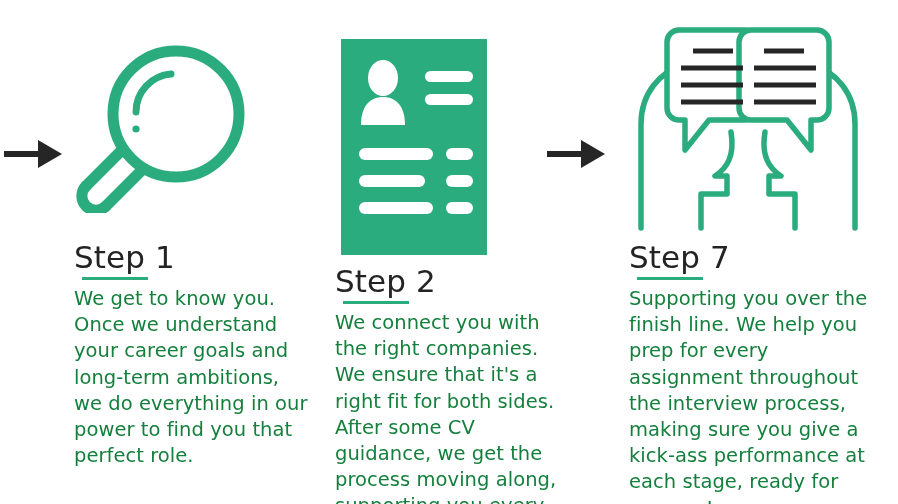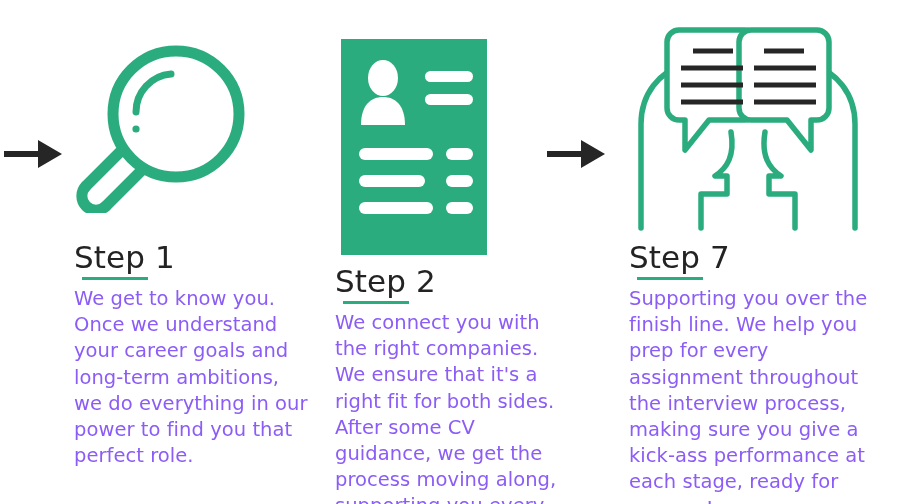--- a/index.html
+++ b/index.html
@@ -84,21 +84,21 @@
     bottom: -2px;
     width: 66px;
     height: 3px;
     background: #2BAC7E;
   }
   .step-body {
     margin: 0;
     padding: 8px 0 0 14px;
     font-size: 19.5px;
     line-height: 26.2px;
-    color: #8b5cf6;
+    color: #15803d;
     font-weight: 400;
     letter-spacing: 0.05px;
   }
   .step-3 .step-body { padding-right: 0; }
 </style>
 </head>
 <body>
 
 <div class="board">
 

